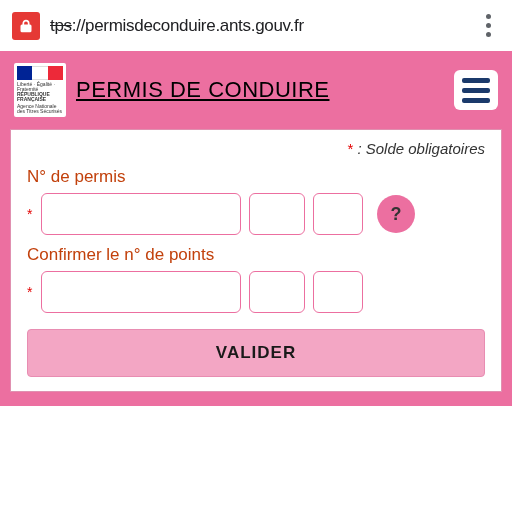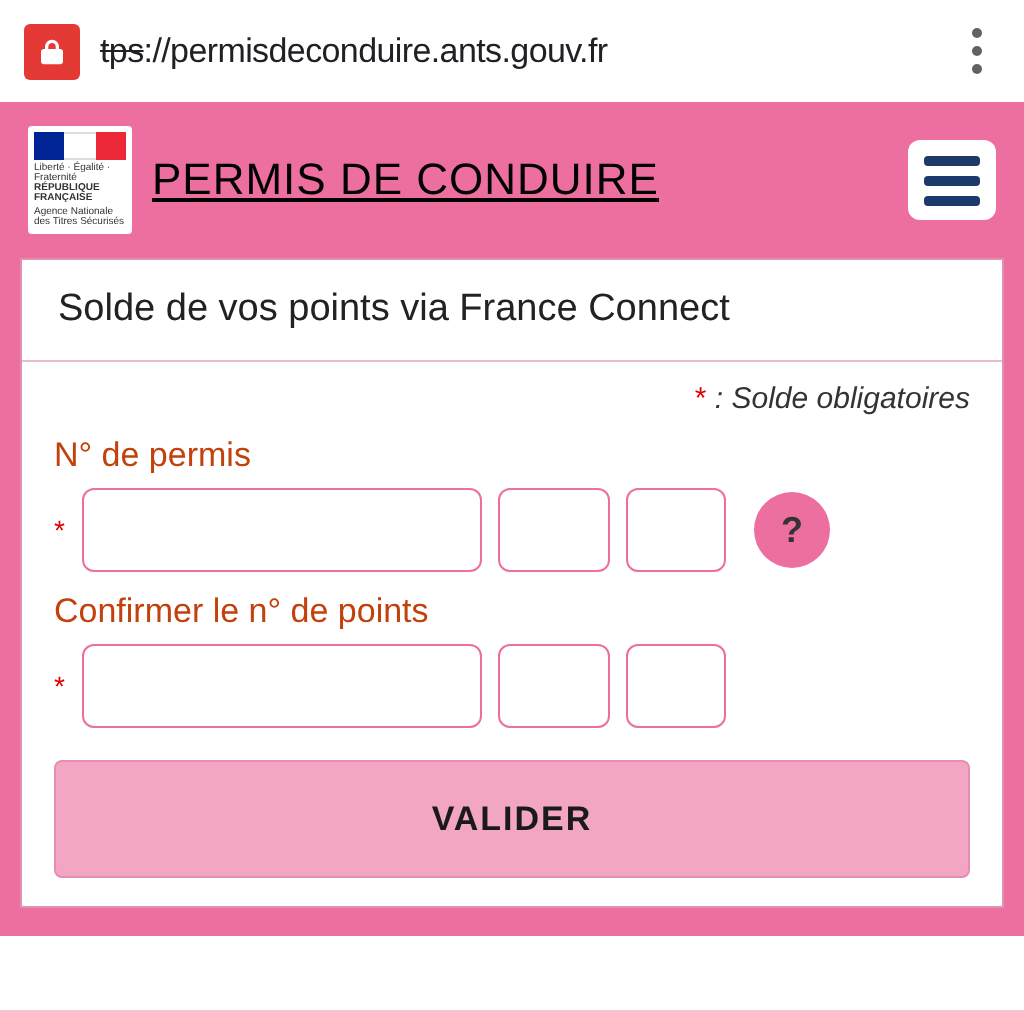--- a/index.html
+++ b/index.html
@@ -171,21 +171,21 @@
     margin-left: 6px;
   }
   .submit-wrap {
     padding: 10px 16px 0 16px;
   }
   .submit-btn {
     width: 100%;
     background: #f3a6c4;
     border: 1px solid #e88db2;
     border-radius: 4px;
-    height: 59px;
+    height: 48px;
     font-size: 17px;
     font-weight: bold;
     letter-spacing: 1px;
     color: #1a1a1a;
     display: flex;
     align-items: center;
     justify-content: center;
   }
 </style>
 </head>
@@ -222,21 +222,20 @@
   <div class="app-title">PERMIS DE CONDUIRE</div>
   <div class="hamburger">
     <span></span>
       <span></span>
       <span></span>
   </div>
 </div>
 
 <div class="page-body">
   <div class="card">
-    <div class="card-title">Solde de vos points via France Connect</div>
 
     <div class="mandatory-note">
       <span class="ast">*</span> <span>: Solde obligatoires</span>
     </div>
 
     <div class="field-group">
       <div class="field-label">N° de permis</div>
       <div class="input-row">
         <div class="req-ast">*</div>
         <div class="tbox wide"></div>

